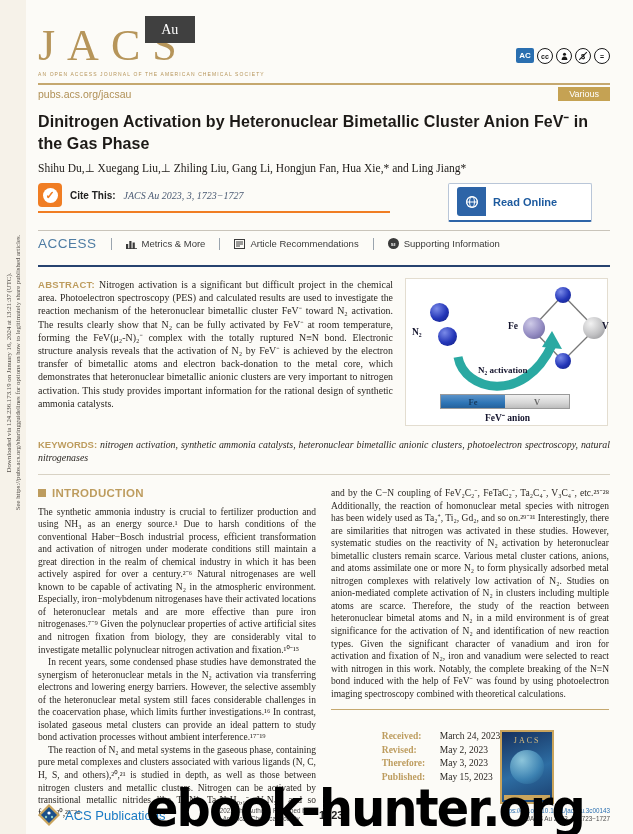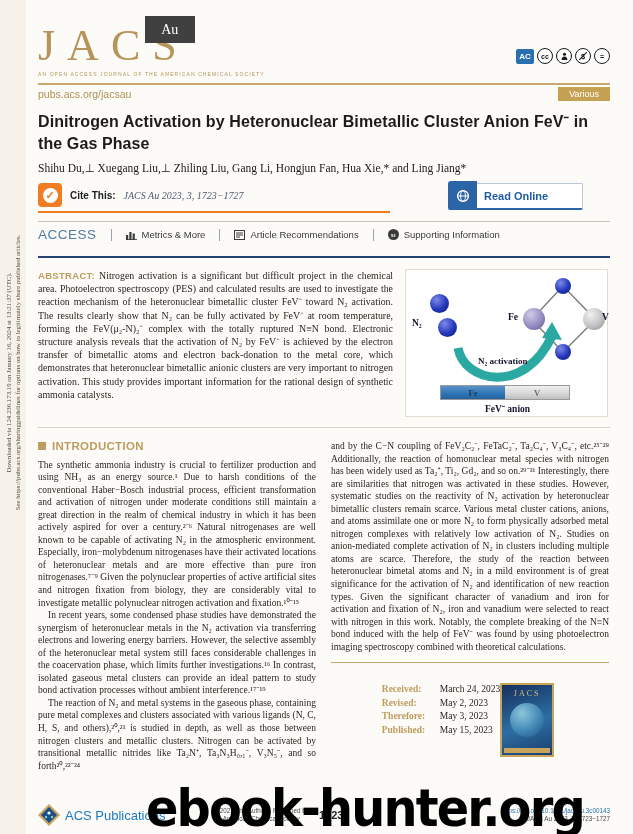--- a/index.html
+++ b/index.html
@@ -26,41 +26,41 @@
   .logo-text {
     font-family:"Liberation Serif", serif; font-size:44px; line-height:44px;
     color:#b6955a; letter-spacing:12px; font-weight:400;
   }
   .logo-badge {
     position:absolute; right:-6px; top:-8px; width:50px; height:27px;
     background:#404040; color:#fff; font-family:"Liberation Serif", serif;
     font-size:14px; display:flex; align-items:center; justify-content:center;margin-left:20px;
   }
   .tagline { font-size:5px; letter-spacing:1.1px; color:#b6955a; margin-top:3px; font-family:"Liberation Sans", sans-serif; }
-  .license-icons { display:flex; align-items:center; gap:3px; padding-bottom:4px; }
+  .license-icons { display:flex; gap:3px; padding-bottom:4px; }
   .acs-badge { width:18px; height:15px; background:#2a6fb0; border-radius:2px; color:#fff; font-family:"Liberation Sans", sans-serif; font-size:8px; font-weight:bold; display:flex; align-items:center; justify-content:center; }
   .lic-circle { width:16px; height:16px; border:1.6px solid #1a1a1a; border-radius:50%; background:#fff; display:flex; align-items:center; justify-content:center; font-family:"Liberation Sans", sans-serif; font-size:7px; font-weight:bold; color:#1a1a1a; }
   .gold-rule { height:2px; background:#c5a86f; margin-top:6px; }
   .url-row { display:flex; justify-content:space-between; align-items:center; margin-top:2px; }
   .site-url { font-family:"Liberation Sans", sans-serif; font-size:10.5px; color:#b09056; }
   .article-badge { background:#c5a253; color:#fff; font-family:"Liberation Sans", sans-serif; font-size:9px; padding:2px 11px; }
   
   .title {
     font-family:"Liberation Sans", sans-serif; font-weight:bold; font-size:16px;
     line-height:21.5px; color:#1d1a17; margin-top:10px; letter-spacing:.1px;
   }
   .authors { font-family:"Liberation Serif", serif; font-size:11.5px; color:#1d1a17; margin-top:7px; }
   
   .cite-row { display:flex; align-items:flex-start; margin-top:8px; }
   .cite-pill { display:flex; align-items:center; gap:8px; border-bottom:2.5px solid #f07d23; width:352px; padding-bottom:4px; }
   .cite-badge { width:24px; height:24px; background:#f07d23; border-radius:4px; display:flex; align-items:center; justify-content:center; flex:0 0 auto; }
   .cite-badge .inner { width:15px; height:15px; border-radius:50%; background:#fff; color:#f07d23; font-size:11px; font-weight:bold; display:flex; align-items:center; justify-content:center; font-family:"Liberation Sans", sans-serif; }
   .cite-label { font-family:"Liberation Sans", sans-serif; font-size:10px; font-weight:bold; color:#222; }
   .cite-ref { font-family:"Liberation Serif", serif; font-style:italic; font-size:10px; color:#4a5a73; }
-  .read-pill { display:flex; align-items:center; gap:7px; margin-left:58px; border:1px solid #b9c6d8; border-bottom:2.5px solid #2d64a7; padding:0 34px 0 0; height:27px; border-radius:2px; background:#fff; }
+  .read-pill { display:flex; align-items:center; gap:7px; margin-left:58px; border:1px solid #b9c6d8; border-bottom:2.5px solid #2d64a7; padding:0 34px 0 9px; height:39px; border-radius:2px; background:#fff; }
   .read-badge { width:29px; height:29px; margin:-1px 0 0 -1px; background:#2d64a7; border-radius:3px 0 0 3px; display:flex; align-items:center; justify-content:center; }
   .read-label { font-family:"Liberation Sans", sans-serif; font-size:11px; font-weight:bold; color:#1d5a9e; }
   .hairline { height:1px; background:#c9c4ba; margin-top:8px; }
   
   .access-row { display:flex; align-items:center; margin-top:5px; padding-bottom:14px; border-bottom:2.5px solid #27436f; }
   .access-label { font-family:"Liberation Sans", sans-serif; font-size:13.5px; letter-spacing:.5px; color:#4e7ca3; }
   .access-sep { width:1px; height:12px; background:#9aa4ae; margin:0 14px; }
   .access-item { display:flex; align-items:center; gap:5px; font-family:"Liberation Sans", sans-serif; font-size:9.5px; color:#3a3a3a; }
   .sup-info-dot { width:11px; height:11px; border-radius:50%; background:#3a3a3a; color:#fff; font-size:5.5px; font-weight:bold; display:flex; align-items:center; justify-content:center; font-family:"Liberation Sans", sans-serif; }
   
@@ -244,20 +244,24 @@
         <span class="fig-label" style="left:196px; top:42px;">V</span>
         <span class="arrow-text">N₂ activation</span>
         <div class="bar-wrap">
           <div class="bar-fe">Fe</div>
           <div class="bar-v">V</div>
         </div>
         <div class="fig-caption">FeV⁻ anion</div>
       </div>
     </div>
 
+    <div class="keywords">
+      <span class="kw-label">KEYWORDS:</span>
+      <span class="kw-text">nitrogen activation, synthetic ammonia catalysts, heteronuclear bimetallic anionic clusters, photoelectron spectroscopy, natural nitrogenases</span>
+    </div>
 
     <div class="section-divider"></div>
 
     <div class="columns">
       <div class="col">
         <div class="section-head">
           <span class="section-bullet"></span>
           <span class="section-title">INTRODUCTION</span>
         </div>
         <p>The synthetic ammonia industry is crucial to fertilizer production and using NH₃ as an energy source.¹ Due to harsh conditions of the conventional Haber−Bosch industrial process, efficient transformation and activation of nitrogen under moderate conditions still maintain a great direction in the realm of chemical industry in which it has been actively aspired for over a century.²⁻⁶ Natural nitrogenases are well known to be capable of activating N₂ in the atmospheric environment. Especially, iron−molybdenum nitrogenases have their activated locations of heteronuclear metals and are more effective than pure iron nitrogenases.⁷⁻⁹ Given the polynuclear properties of active artificial sites and nitrogen fixation from biology, they are considerably vital to investigate metallic polynuclear nitrogen activation and fixation.¹⁰⁻¹⁵</p>

